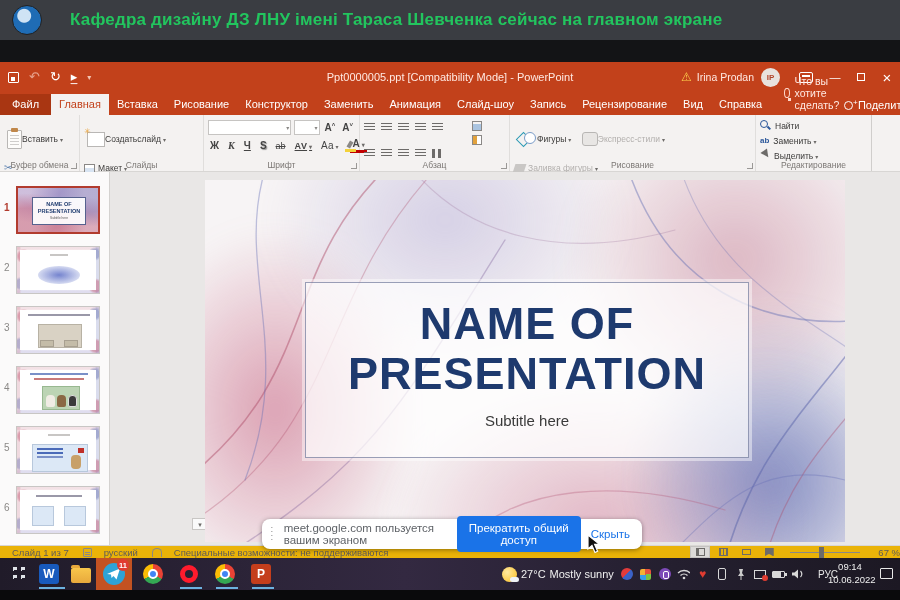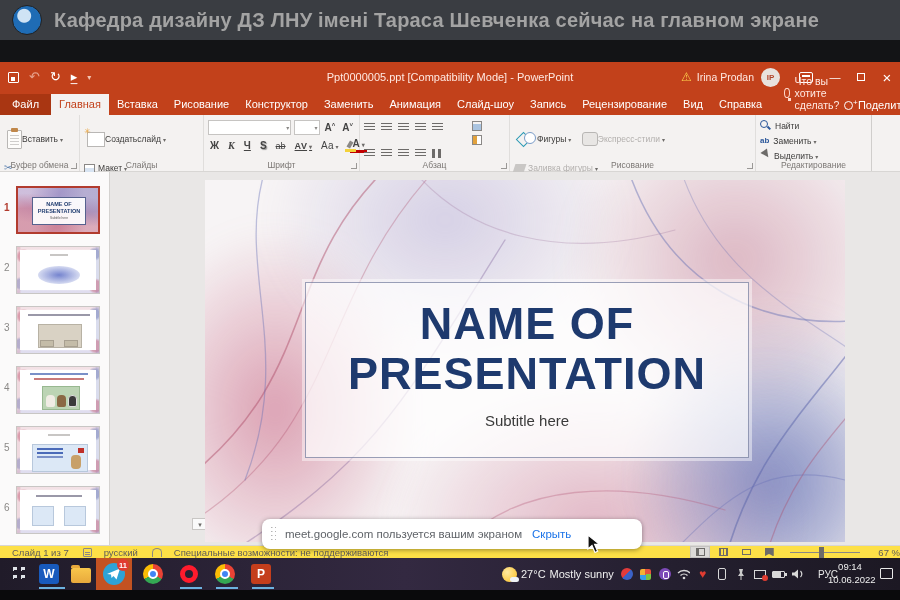--- a/index.html
+++ b/index.html
@@ -6,21 +6,21 @@
   *{box-sizing:border-box;}
   .screen{position:relative;width:900px;height:600px;overflow:hidden;
     font-family:"Liberation Sans",sans-serif;background:#141517;}
 
   
   .meet-bar{position:absolute;left:0;top:0;width:900px;height:40px;background:#3a3d42;
     display:flex;align-items:center;}
   .meet-avatar{width:30px;height:30px;border-radius:50%;margin-left:12px;flex:0 0 auto;
     background:radial-gradient(circle at 40% 35%, #cfe3f5 0 26%, #1f6cb5 30% 70%, #0d3f74 100%);
     border:1px solid #222;}
-  .meet-banner-text{color:#a3a3a3;font-size:20px;font-weight:bold;margin-left:12px;letter-spacing:.2px;}
+  .meet-banner-text{color:#22c55e;font-size:17px;font-weight:bold;margin-left:28px;letter-spacing:.2px;}
   .top-gap{position:absolute;left:0;top:40px;width:900px;height:22px;background:#131416;}
 
   
   .ppt{position:absolute;left:0;top:62px;width:900px;height:496px;background:#f4f2f1;}
   .titlebar{position:absolute;left:0;top:0;width:900px;height:30px;background:#c2411b;overflow:hidden;}
   .titlebar::after{content:"";position:absolute;right:0;top:0;width:340px;height:30px;opacity:.18;
     background:
       linear-gradient(115deg, transparent 46%, #e8priv 0),
       repeating-linear-gradient(115deg, transparent 0 38px, rgba(255,255,255,.55) 38px 40px);}
   .qat{position:absolute;left:8px;top:0;height:30px;display:flex;align-items:center;gap:10px;}
@@ -176,21 +176,21 @@
   
   .slide{position:absolute;left:205px;top:8px;width:640px;height:362px;background:#f7f4f5;overflow:hidden;}
   .blob{position:absolute;border-radius:50%;filter:blur(14px);}
   .title-box{position:absolute;left:100px;top:102px;width:444px;height:176px;
      background:rgba(255,255,255,.72);border:1px solid rgba(88,98,138,.6);
      box-shadow:0 0 0 3px rgba(255,255,255,.45);text-align:center;padding-top:16px;}
   .slide-title{font-size:45px;font-weight:bold;color:#1e3a6e;line-height:1.12;letter-spacing:1px;}
   .slide-sub{font-size:15px;color:#3a3a3a;margin-top:12px;}
 
   
-  .statusbar{position:absolute;left:0;top:483px;width:900px;height:13px;background:#fde047;
+  .statusbar{position:absolute;left:0;top:483px;width:900px;height:13px;background:#eab308;
      border-top:1px solid #d8d6d4;display:flex;align-items:center;font-size:9.5px;color:#5e5c5a;}
   .sb-item{margin-left:12px;white-space:nowrap;}
   .ic-spell{width:9px;height:9px;border:1px solid #8a8886;border-radius:1px;position:relative;margin-left:14px;}
   .ic-spell::after{content:"";position:absolute;left:1px;top:3px;width:5px;height:1px;background:#8a8886;box-shadow:0 2px 0 #8a8886;}
   .ic-access{width:10px;height:9px;border-radius:50% 50% 0 0;border:1px solid #8a8886;border-bottom:none;margin-left:14px;}
   .sb-right{margin-left:auto;display:flex;align-items:center;}
   .viewbtn{width:20px;height:12px;display:flex;align-items:center;justify-content:center;margin-right:3px;}
   .viewbtn.sel{background:#dcdad8;border:1px solid #c4c2c0;}
   .vb-g{width:9px;height:8px;border:1px solid #6d6b69;}
   .vb-g.norm{background:linear-gradient(90deg,#6d6b69 0 2px,transparent 2px);}
@@ -577,20 +577,21 @@
             <span class="zoom-thumb"></span>
           </span>
         <span class="zoom-label">67 %</span>
       </span>
     </div>
   </div>
 
   <div class="share-pill">
     <span class="grip"></span>
     <span class="pill-msg">meet.google.com пользуется вашим экраном</span>
+    <button class="stop-btn">Прекратить общий доступ</button>
     <span class="hide-link">Скрыть</span>
   </div>
   <div class="cursor">
     <svg width="16" height="20">
         <path d="M2 1 L2 15 L6 11.5 L9 18.5 L11.6 17.2 L8.6 10.4 L13.5 10.4 Z" fill="#111" stroke="#fff" stroke-width="1.2"></path>
       </svg>
   </div>
 
   <div class="taskbar">
     <span class="tb-icon" style="left:6px;">

